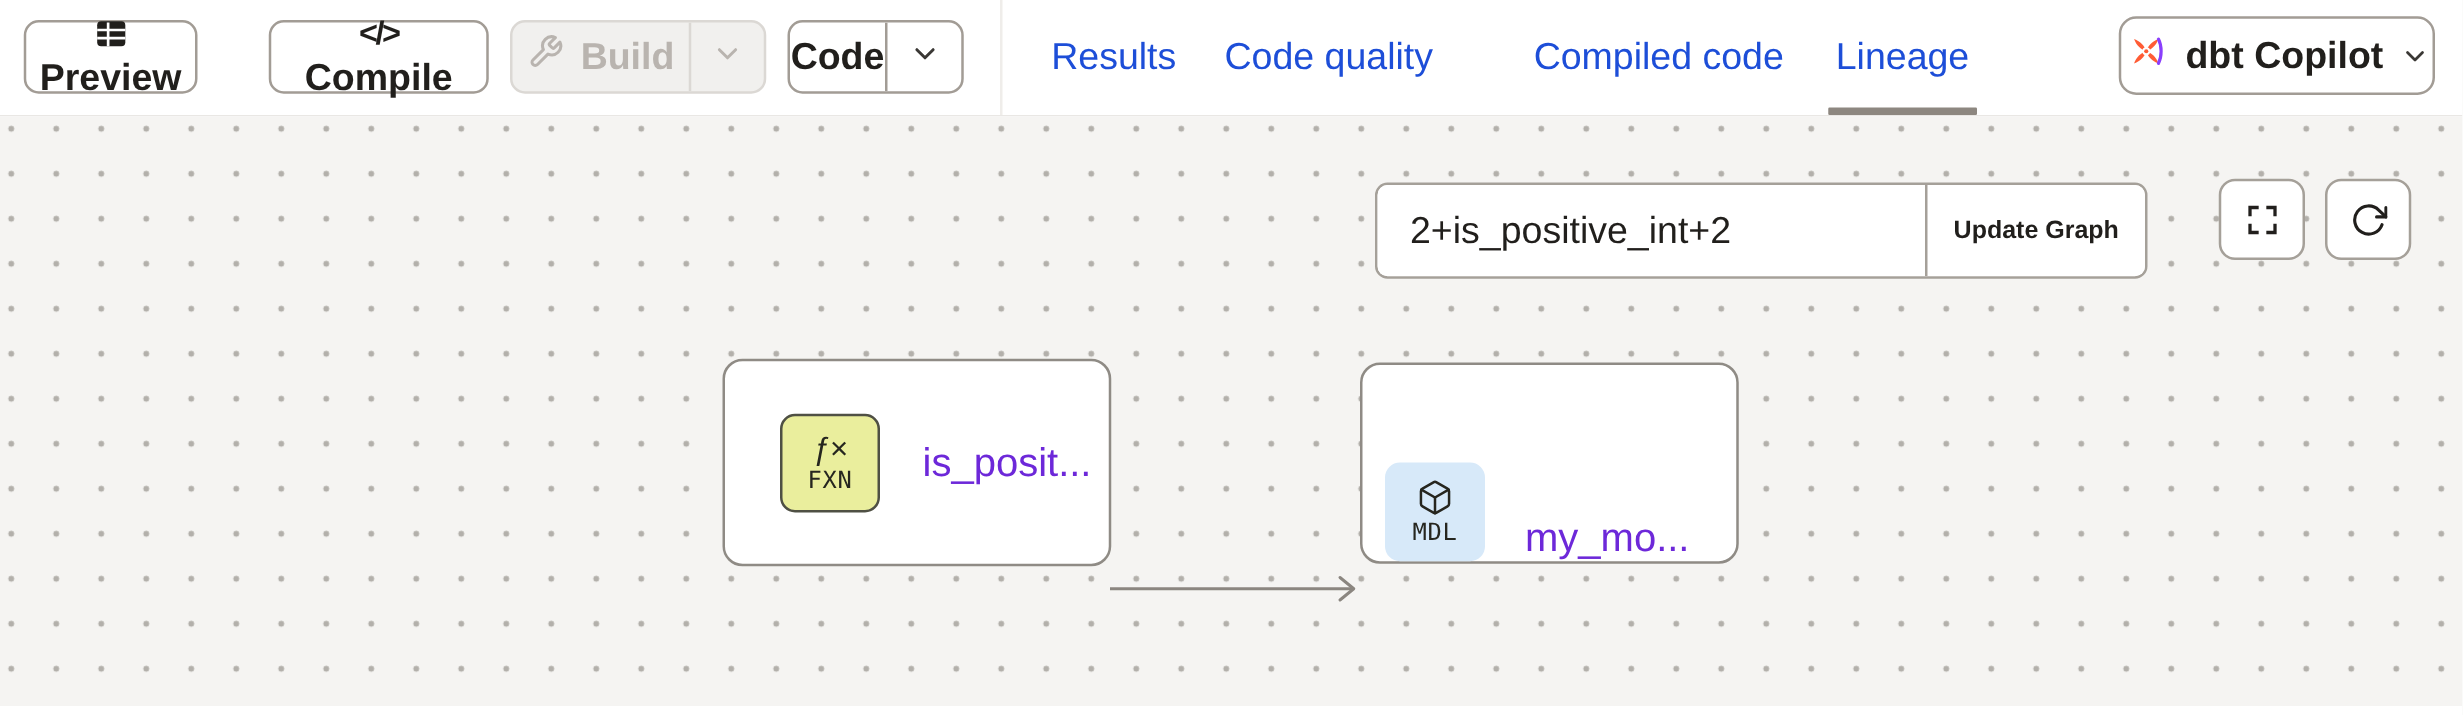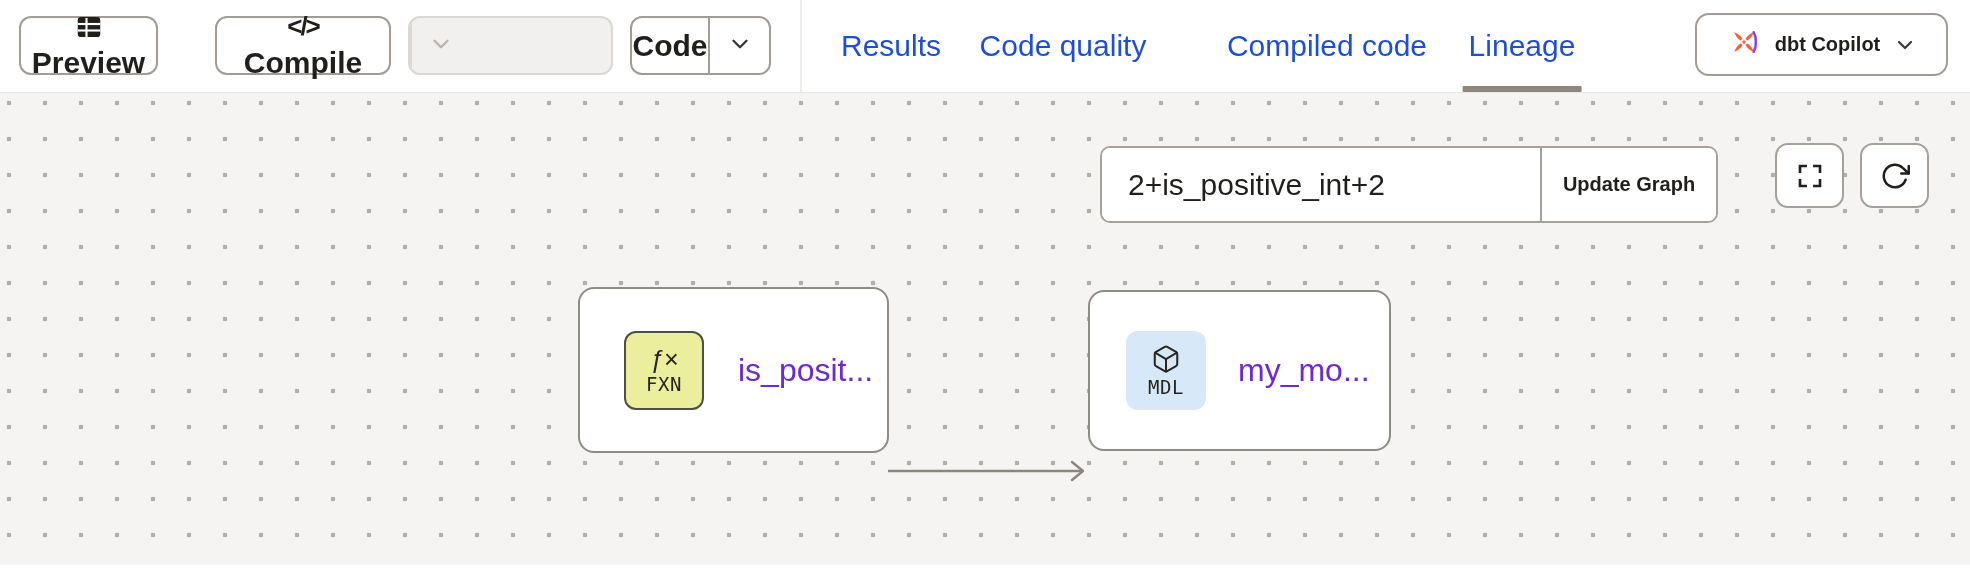--- a/index.html
+++ b/index.html
@@ -20,21 +20,21 @@
   .split.disabled .caret { border-left-color:#dbd8d4; }
   .code-glyph { font-size:26px; font-weight:700; letter-spacing:-2px; color:#211f1c; }
   .header-divider { position:absolute; left:800px; top:0; width:2px; height:92px; background:#efedea; }
 
   .tab { position:absolute; top:0; height:92px; display:flex; align-items:center; justify-content:center;
          font-size:30px; color:#1d4ed8; cursor:pointer; transform:translateX(-50%); padding:0 6px; }
   .tab .underline { position:absolute; left:0; right:0; bottom:0; height:6px; background:#8d8780; border-radius:1px; display:none; }
   .tab.active .underline { display:block; }
 
   .copilot-btn { position:absolute; left:1695px; top:13px; width:253px; height:63px; display:flex; align-items:center; justify-content:center; gap:13px;
-                 background:#fff; border:2px solid #a29c95; border-radius:14px; font-size:20px; font-weight:700; color:#211f1c; cursor:pointer; }
+                 background:#fff; border:2px solid #a29c95; border-radius:14px; font-size:30px; font-weight:700; color:#211f1c; cursor:pointer; }
 
   
   .canvas { position:absolute; left:0; top:93px; width:1970px; height:472px; background:#f5f4f2;
             background-image:radial-gradient(circle,#b3b0ab 2.2px,transparent 2.6px);
             background-size:36px 36px; background-position:27px 28px; }
   .canvas-bottom { position:absolute; left:0; top:565px; width:1970px; height:7px; background:#fff; }
 
   .selector-group { position:absolute; left:1100px; top:146px; width:618px; height:77px; display:flex;
                     border:2px solid #a5a099; border-radius:10px; background:#fff; overflow:hidden; }
   .selector-input { flex:1; border:none; outline:none; background:#fff; padding:0 26px; font-size:30px; color:#211f1c;
@@ -74,20 +74,28 @@
       </span>
       <span>Preview</span>
     </button>
 
     <button class="btn" style="left:215px; width:176px;">
       <span class="glyph code-glyph">&lt;/&gt;</span>
       <span>Compile</span>
     </button>
 
     <div class="split disabled" style="left:408px; width:205px;">
+      <div class="main" style="width:141px;">
+        <span class="glyph">
+          <svg width="29" height="29" viewBox="0 0 24 24" fill="none" stroke="#b9b4af" stroke-width="2" stroke-linecap="round" stroke-linejoin="round">
+              <path d="M14.7 6.3a1 1 0 0 0 0 1.4l1.6 1.6a1 1 0 0 0 1.4 0l3.77-3.77a6 6 0 0 1-7.94 7.94l-6.91 6.91a2.12 2.12 0 0 1-3-3l6.91-6.91a6 6 0 0 1 7.94-7.94l-3.76 3.76z"></path>
+            </svg>
+        </span>
+        <span>Build</span>
+      </div>
       <div class="caret" style="width:60px;">
         <span>
           <svg width="26" height="26" viewBox="0 0 24 24" fill="none" stroke="#b9b4af" stroke-width="2.2" stroke-linecap="round" stroke-linejoin="round">
               <polyline points="6 9 12 15 18 9"></polyline>
             </svg>
         </span>
       </div>
     </div>
 
     <div class="split" style="left:630px; width:141px;">
@@ -176,21 +184,21 @@
     </svg>
 
     <div class="node" style="left:578px; top:194px; width:311px; height:166px; padding-left:44px; gap:34px;">
       <div class="node-badge badge-fxn" style="background:#eaee9d;">
         <span class="badge-sym">ƒ×</span>
         <span class="badge-type">FXN</span>
       </div>
       <span class="node-label">is_posit...</span>
     </div>
 
-    <div class="node" style="left:1088px; top:197px; width:303px; height:161px; padding-left:36px; gap:32px;">
+    <div class="node" style="left:1088px; top:197px; width:303px; height:161px; padding-left:18px; gap:32px;align-items:flex-end;">
       <div class="node-badge" style="background:#d7e9f9;">
         <span style="display:flex; margin-bottom:4px;">
           <svg width="30" height="30" viewBox="0 0 24 24" fill="none" stroke="#26261f" stroke-width="1.6" stroke-linecap="round" stroke-linejoin="round">
             <path d="M21 16V8a2 2 0 0 0-1-1.73l-7-4a2 2 0 0 0-2 0l-7 4A2 2 0 0 0 3 8v8a2 2 0 0 0 1 1.73l7 4a2 2 0 0 0 2 0l7-4A2 2 0 0 0 21 16z"></path>
             <polyline points="3.27 6.96 12 12.01 20.73 6.96"></polyline>
             <line x1="12" y1="22.08" x2="12" y2="12"></line>
           </svg>
         </span>
         <span class="badge-type">MDL</span>
       </div>

